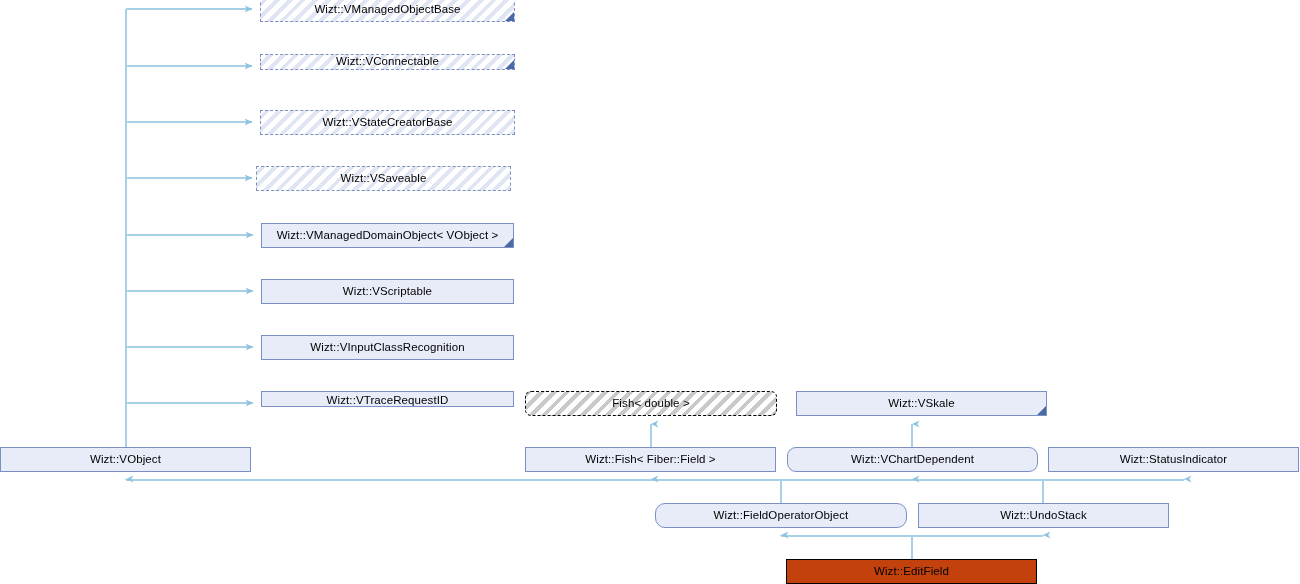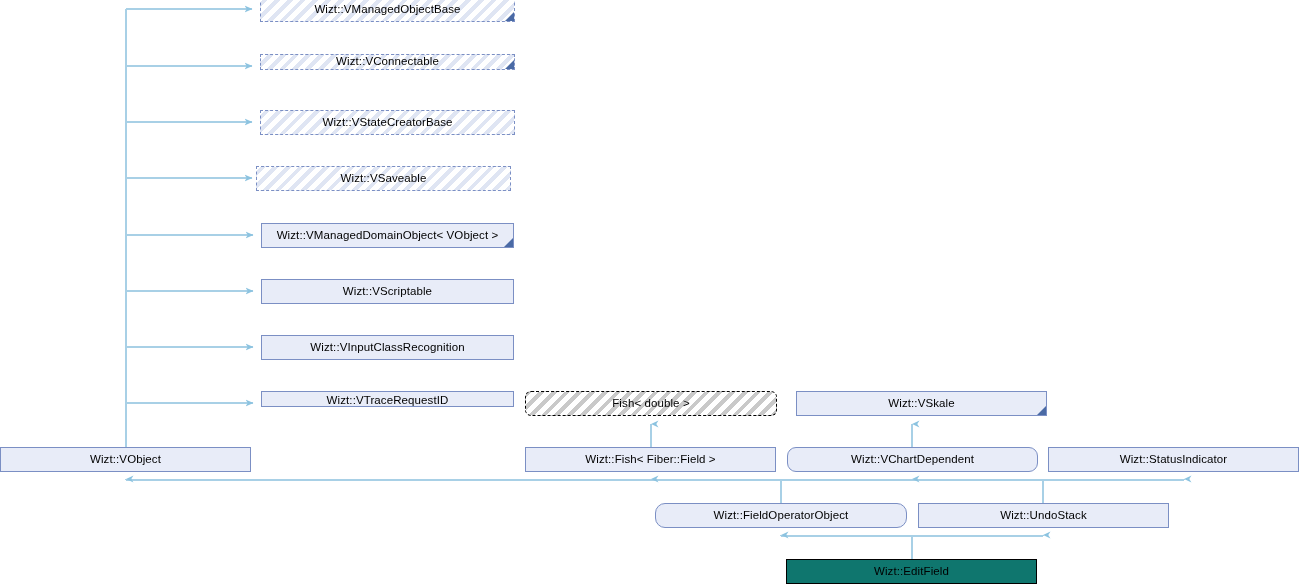--- a/index.html
+++ b/index.html
@@ -36,21 +36,21 @@
     white-space: nowrap;
     overflow: hidden;
   }
   
   .node.solid {
     background: #e8ecf8;
     border: 1px solid #7b8fc4;
   }
   
   .node.current {
-    background: #0f766e;
+    background: #c2410c;
     border: 1px solid #000000;
   }
   
   .node.hatch-blue {
     border: 1px dashed #7b8fc4;
     background-color: #ffffff;
     background-image: repeating-linear-gradient(
       -45deg,
       #dfe5f3 0px, #dfe5f3 4px,
       #ffffff 4px, #ffffff 9px

